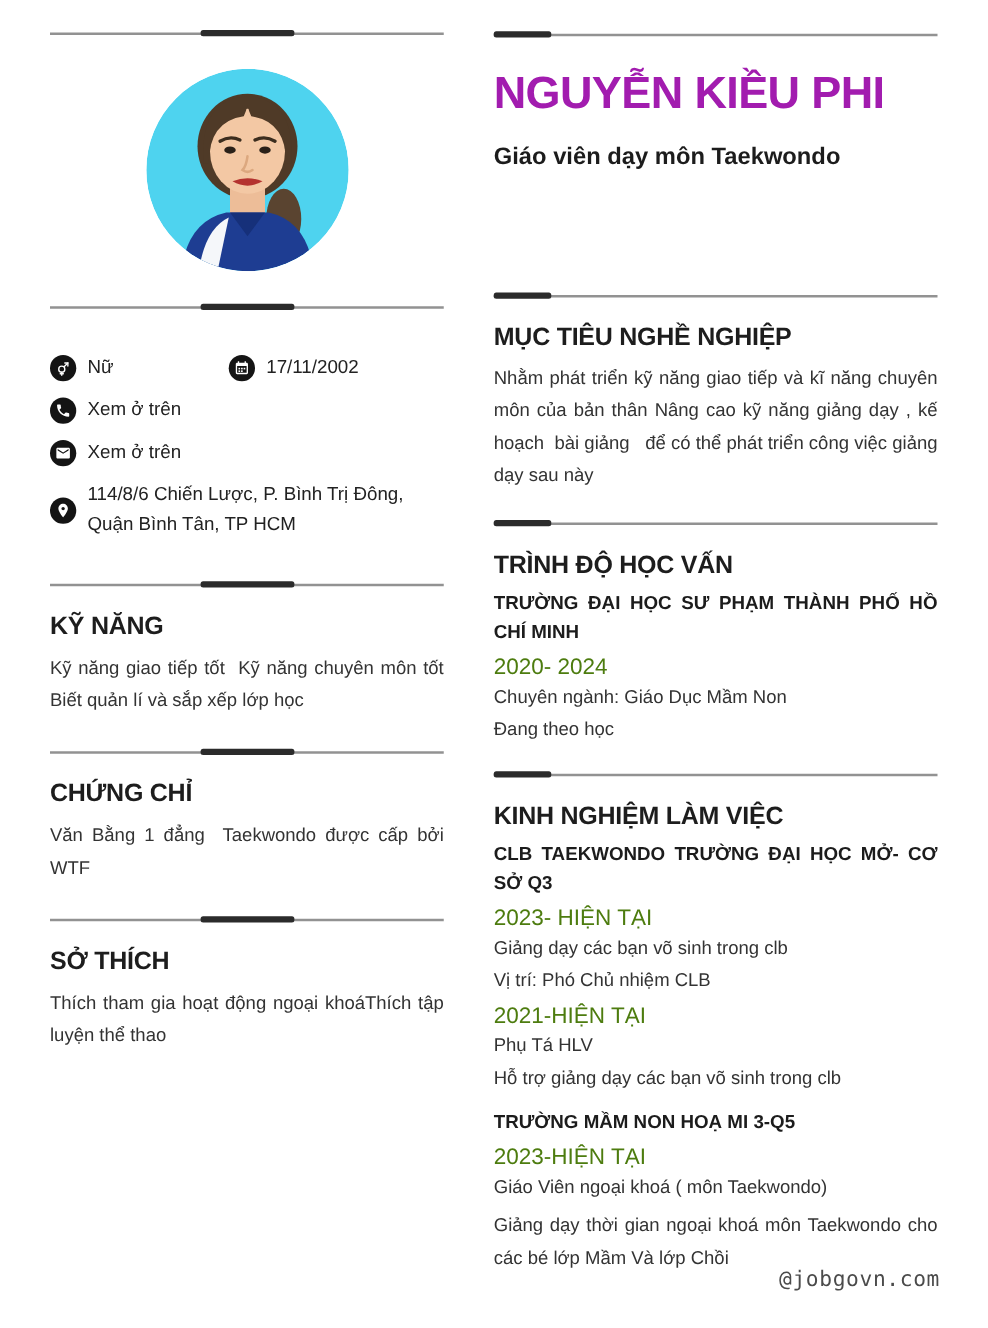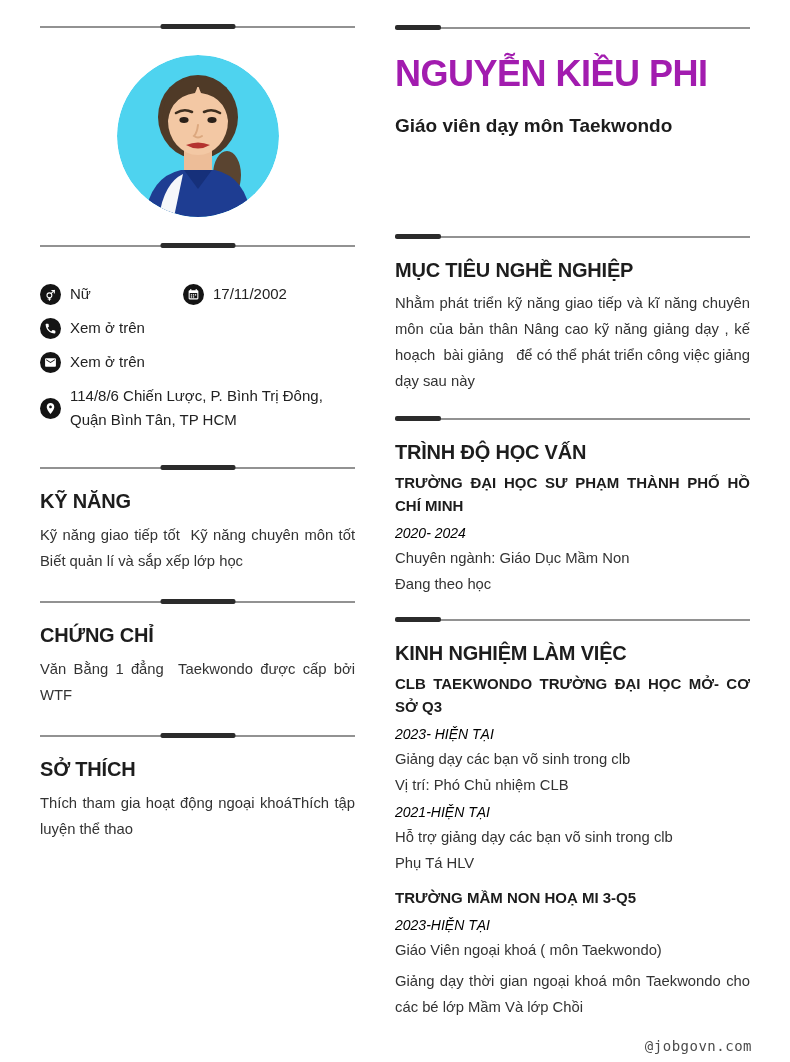--- a/index.html
+++ b/index.html
@@ -53,26 +53,26 @@
           letter-spacing:-0.5px; line-height:44px; }
   .job-title { margin-top:18px; font-size:19px; font-weight:700; color:#1c1c1c; line-height:24px; }
   .col-right .divider.obj { margin-top:96px; }
   .col-right .heading { margin-top:19px; }
   .col-right .body-text { margin-top:8px; }
   .col-right .divider.mid { margin-top:22px; }
 
   .entry-org { margin-top:12px; font-size:15px; font-weight:700; color:#1c1c1c;
                line-height:23px; text-align:justify; }
   .entry-org.first { margin-top:7px; }
-  .entry-period { margin-top:6px; font-size:14px; font-style:italic; color:#000000; line-height:20px; }
+  .entry-period { margin-top:6px; font-size:18px; color:#4d7c0f; line-height:20px; }
   .entry-line { margin-top:5px; font-size:14.8px; color:#333; line-height:21px; }
   .entry-line.justify { text-align:justify; line-height:26px; margin-top:7px; }
 
-  .watermark { position:absolute; right:38px; bottom:8px;
-               font-family:"DejaVu Sans Mono",monospace; font-size:14px;
+  .watermark { position:absolute; right:38px; bottom:28px;
+               font-family:"DejaVu Sans Mono",monospace; font-size:17px;
                color:#4b4b4b; letter-spacing:0.5px; }
 </style>
 </head>
 <body>
 
 <div class="page">
 
   <div class="col-left">
 
     <div class="divider center s1">
@@ -241,22 +241,22 @@
 
     <div>
       <div class="entry-org first">CLB TAEKWONDO TRƯỜNG ĐẠI HỌC MỞ- CƠ SỞ Q3</div>
       <div class="entry-period">2023- HIỆN TẠI</div>
       <div class="entry-line">Giảng dạy các bạn võ sinh trong clb</div>
       <div class="entry-line">Vị trí: Phó Chủ nhiệm CLB</div>
     </div>
 
     <div>
       <div class="entry-period">2021-HIỆN TẠI</div>
+      <div class="entry-line">Phụ Tá HLV</div>
       <div class="entry-line">Hỗ trợ giảng dạy các bạn võ sinh trong clb</div>
-      <div class="entry-line">Phụ Tá HLV</div>
     </div>
 
     <div>
       <div class="entry-org">TRƯỜNG MẦM NON HOẠ MI 3-Q5</div>
       <div class="entry-period">2023-HIỆN TẠI</div>
       <div class="entry-line">Giáo Viên ngoại khoá ( môn Taekwondo)</div>
       <div class="entry-line justify">Giảng dạy thời gian ngoại khoá môn Taekwondo cho các bé lớp Mầm Và lớp Chồi</div>
     </div>
 
   </div>

